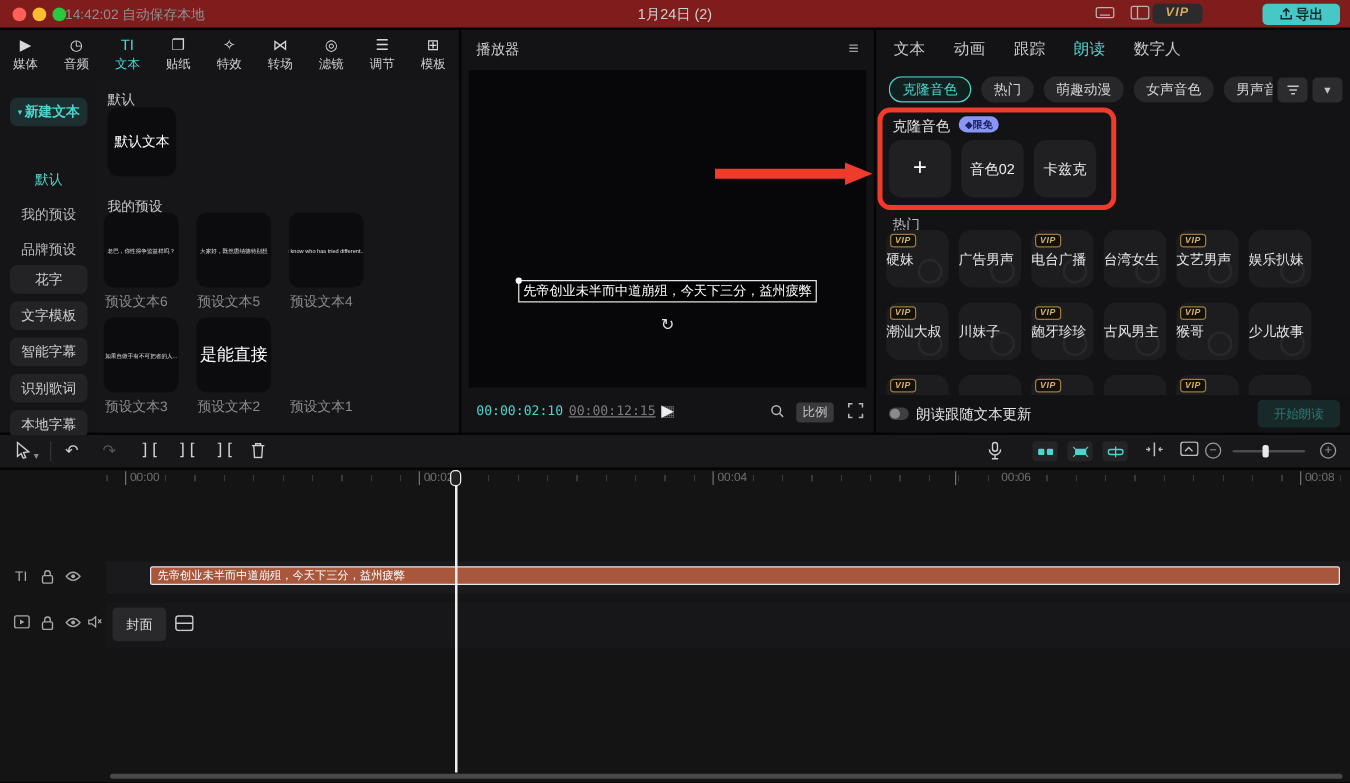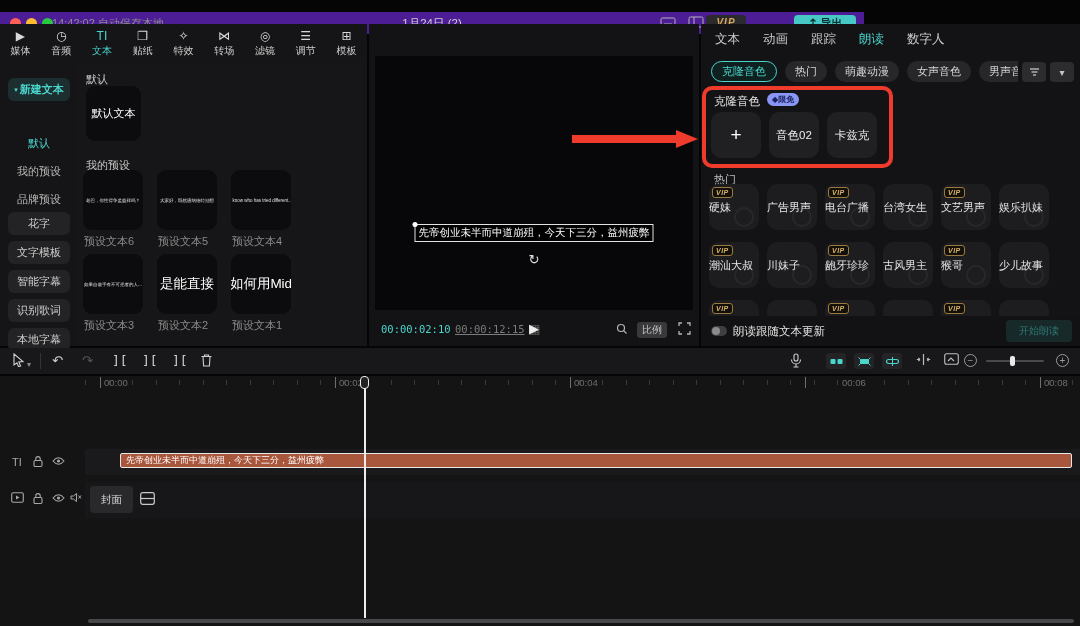--- a/index.html
+++ b/index.html
@@ -1,21 +1,21 @@
 <!DOCTYPE html>
 <html><head>
 <meta charset="utf-8">
 <style>
   * { margin:0; padding:0; box-sizing:border-box; }
   html,body { width:1080px; height:626px; background:#000; overflow:hidden;
     font-family:"Liberation Sans","DejaVu Sans",sans-serif; color:#ddd; }
   #app { position:relative; width:1080px; height:626px; background:#050506; }
 
   
-  #topbar { position:absolute; left:0; top:12px; width:864px; height:22px; background:#4c1d95; }
+  #topbar { position:absolute; left:0; top:0; width:1080px; height:22px; background:#7f1d1d; }
   .tl { position:absolute; top:6px; width:11px; height:11px; border-radius:50%; }
   #topbar .time { position:absolute; left:52px; top:4px; font-size:11px; color:#8f8f8f; }
   #topbar .title { position:absolute; left:0; right:0; top:4px; text-align:center; font-size:11.5px; color:#cfcfcf; }
   .topicon { position:absolute; top:3px; color:#b5b5b5; }
   #vip-badge { position:absolute; right:118px; top:3px; width:40px; height:16px; background:#2b2b2d; border-radius:4px;
     color:#d8a85c; font-size:10px; font-weight:bold; font-style:italic; text-align:center; line-height:16px; letter-spacing:1px; }
   #export-btn { position:absolute; right:8px; top:2.5px; width:62px; height:17px; background:#45c8c6; border-radius:4px;
     color:#09302f; font-size:11px; font-weight:bold; display:flex; align-items:center; justify-content:center; gap:3px; }
 
   
@@ -126,21 +126,21 @@
   #tl-slider .knob { position:absolute; left:24px; top:-4px; width:5px; height:10px; background:#e8e8e8; border-radius:2px; }
   .zoom-circle { position:absolute; top:6px; width:13px; height:13px; border:1.2px solid #9a9a9a; border-radius:50%;
     color:#9a9a9a; font-size:10px; line-height:11px; text-align:center; }
 
   
   #timeline { position:absolute; left:0; top:376px; width:1080px; height:250px; background:#141415; }
   #ruler { position:absolute; left:85px; right:0; top:0; height:14px;
     background:repeating-linear-gradient(90deg,#39393b 0 1px,transparent 1px 23.5px);
     background-size:100% 5px; background-repeat:no-repeat; background-position:0 4px; }
   .ruler-label { position:absolute; top:1px; font-size:9.5px; color:#6f6f6f; border-left:1px solid #6f6f6f; padding-left:3px; line-height:11px; }
-  .r0{left:15px;} .r1{left:250px;} .r2{left:485px;} .r3{left:720px;padding-left:36px;} .r4{left:955px;}
+  .r0{left:15px;} .r1{left:250px;} .r2{left:485px;} .r3{left:679px;padding-left:36px;} .r4{left:955px;}
   #track-headers { position:absolute; left:0; top:0; width:85px; bottom:0; }
   .th-ic { position:absolute; color:#a8a8a8; font-size:11px; }
   .row-strip { position:absolute; left:85px; right:0; background:#1a1a1c; }
   #text-row { top:73px; height:26px; }
   #video-row { top:106px; height:36px; background:#171719; }
   #text-clip { position:absolute; left:120px; top:77px; width:952px; height:15px; background:#a8563c;
     border:1px solid #e8e8e8; border-radius:2px; overflow:hidden; white-space:nowrap;
     font-size:9px; color:#fff; line-height:13px; padding-left:5px; }
   #cover-btn { position:absolute; left:90px; top:110px; width:43px; height:27px; background:#29292b; border-radius:4px;
     color:#dedede; font-size:10.5px; display:flex; align-items:center; justify-content:center; }
@@ -271,30 +271,31 @@
       <div class="preset-name" style="left:6px;top:172px">预设文本6</div>
       <div class="preset-name" style="left:80px;top:172px">预设文本5</div>
       <div class="preset-name" style="left:154px;top:172px">预设文本4</div>
 
       <div class="preset-card small" style="left:5px;top:192px">
           <span>如果自做手有不可把者的人...</span>
         </div>
       <div class="preset-card large" style="left:79px;top:192px">
           <span>是能直接</span>
         </div>
-      <div class="preset-card large" style="left:153px;top:192px">
-          <span>如何用Mid</span>
-        </div>
       <div class="preset-name" style="left:6px;top:256px">预设文本3</div>
       <div class="preset-name" style="left:80px;top:256px">预设文本2</div>
       <div class="preset-name" style="left:154px;top:256px">预设文本1</div>
     </div>
   </div>
 
   <div id="center-panel" class="panel">
+    <div id="player-header">
+      <div id="player-title">播放器</div>
+      <div id="player-menu">≡</div>
+    </div>
     <div id="video-area">
       <div id="subtitle-box">
         <div id="subtitle-dot"></div>
         <span>先帝创业未半而中道崩殂，今天下三分，益州疲弊</span>
       </div>
       <div id="rotate-handle">↻</div>
     </div>
     <div id="player-controls">
       <span class="tc" id="tc-cur">00:00:02:10</span>
       <span class="tc" id="tc-total">00:00:12:15</span>

